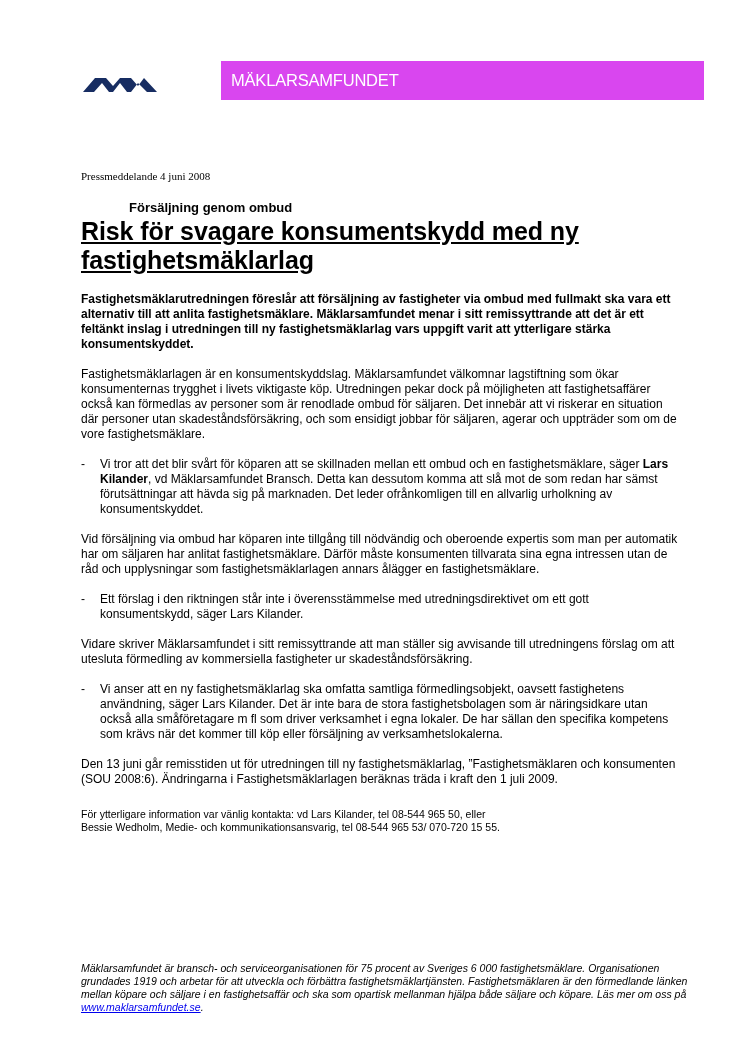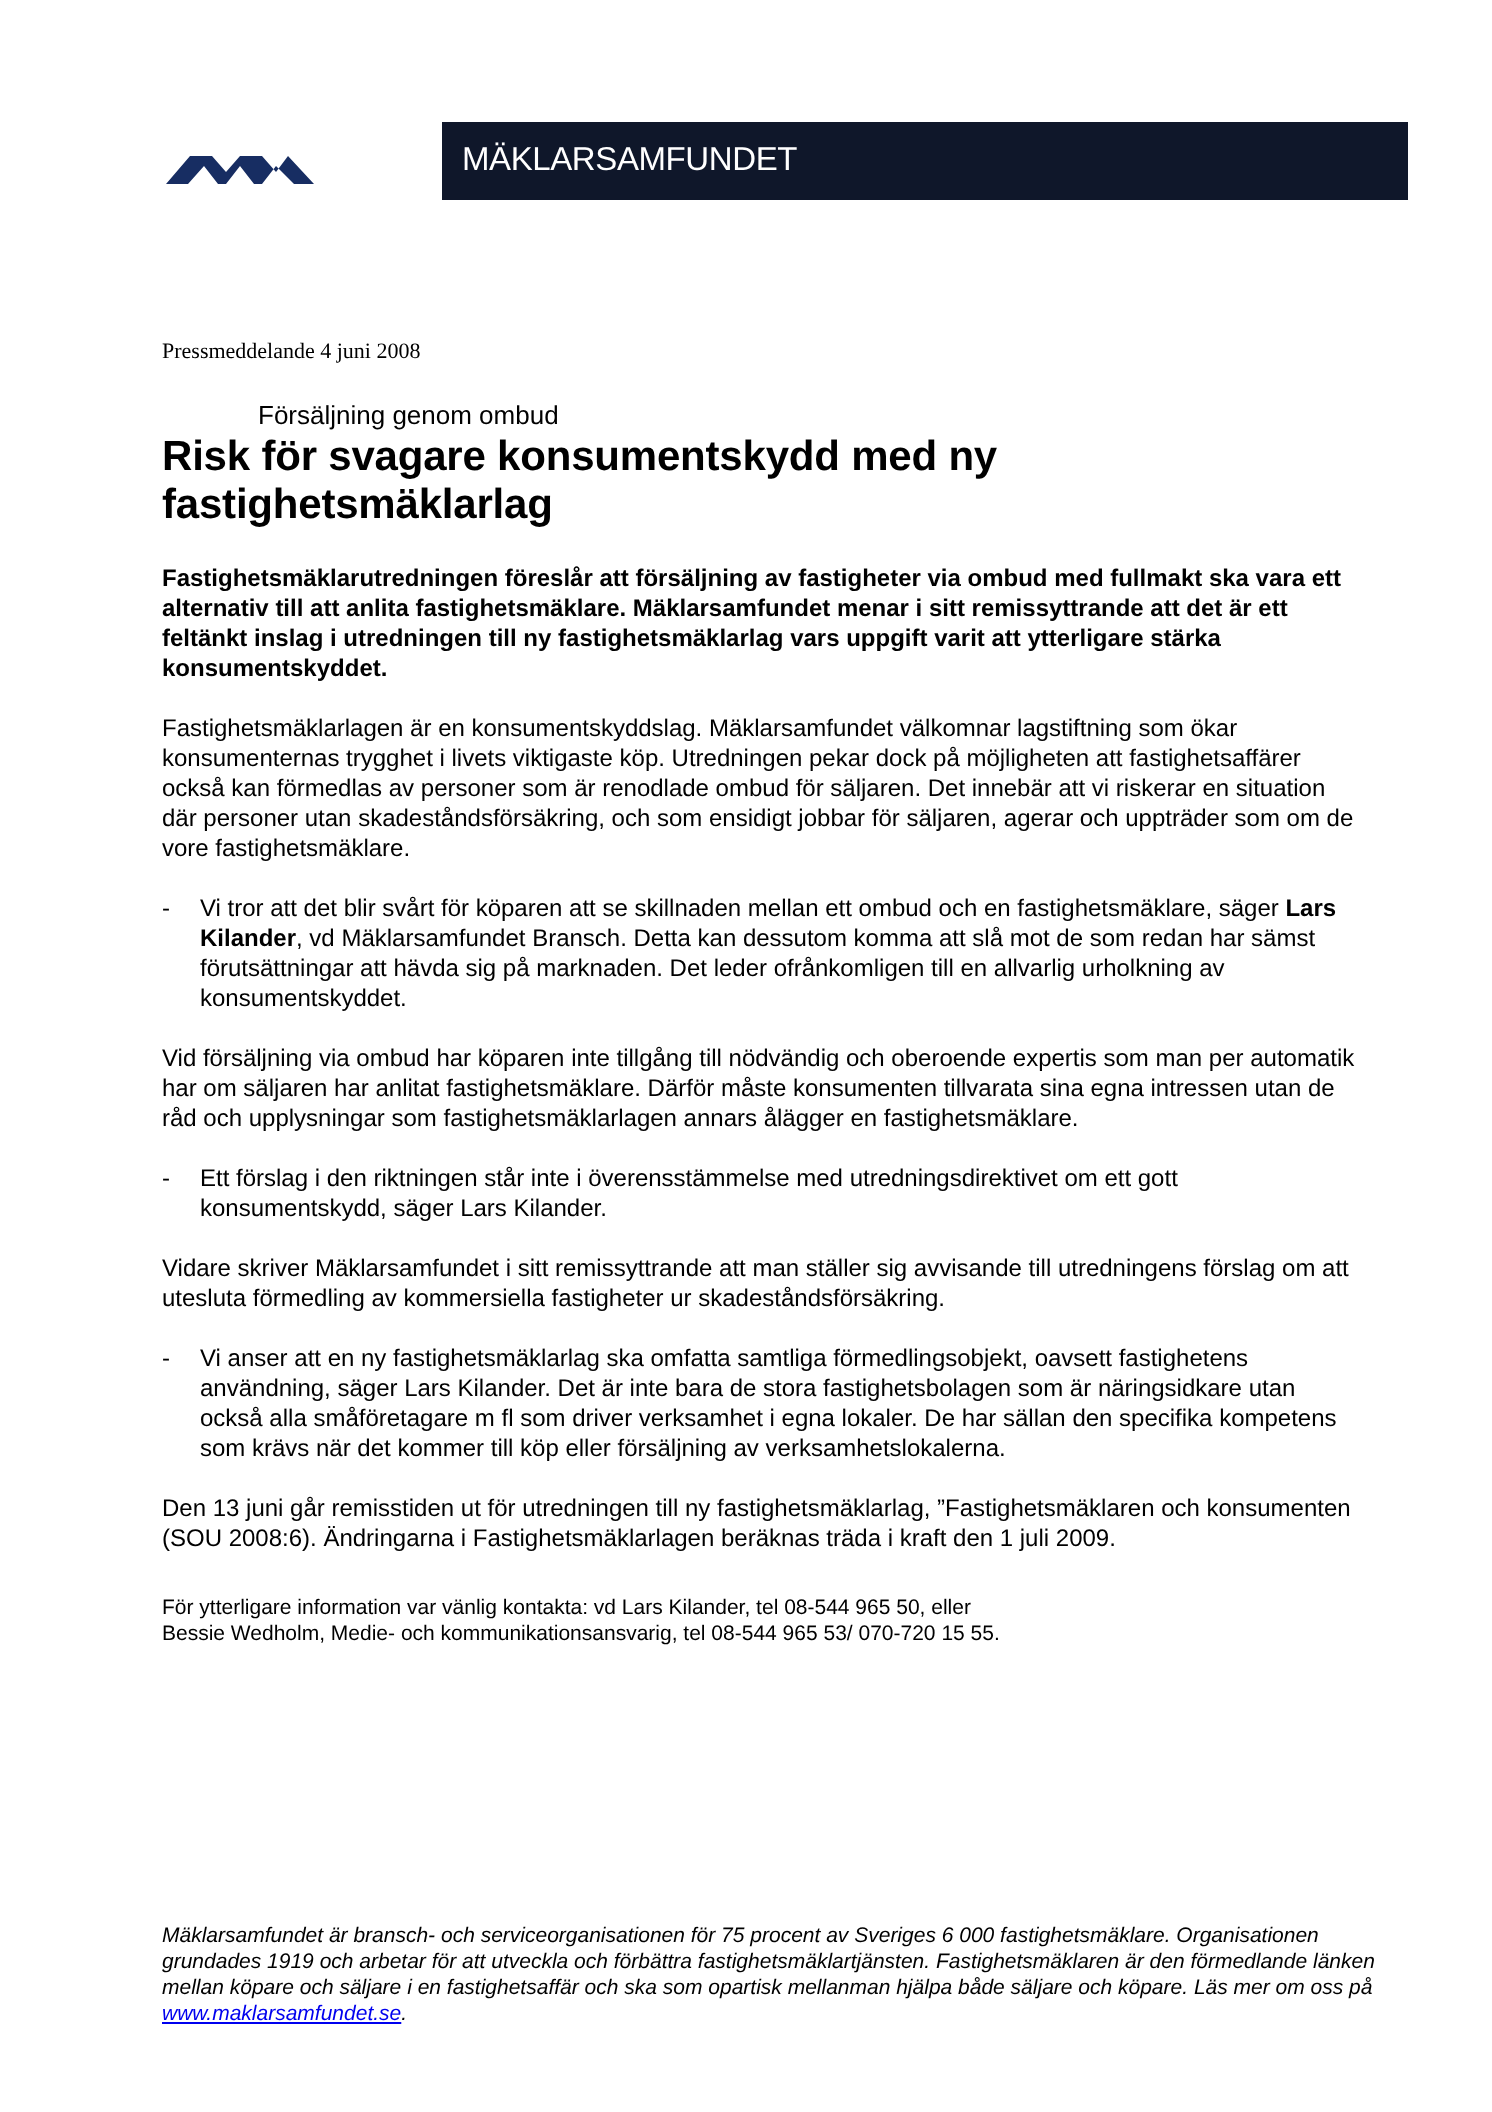--- a/index.html
+++ b/index.html
@@ -3,28 +3,28 @@
   <meta charset="utf-8">
   <style>
     html, body { margin: 0; padding: 0; background: #ffffff; }
     body {
       width: 746px; height: 1056px; position: relative; overflow: hidden;
       font-family: "Liberation Sans", sans-serif; color: #000;
     }
     .logo { position: absolute; left: 83px; top: 78px; width: 74px; height: 14px; }
     .banner {
       position: absolute; left: 221px; top: 61px; width: 483px; height: 39px;
-      background: #0f172a; box-sizing: border-box; padding-left: 10px;
+      background: #d946ef; box-sizing: border-box; padding-left: 10px;
       display: flex; align-items: center;
     }
     .banner span { color: #fff; font-size: 16.5px; letter-spacing: -0.2px; }
     .content { position: absolute; left: 81px; top: 170px; width: 600px; }
     .date { font-size: 11px; margin: 0 0 18px 0; font-family: Liberation Serif, serif; }
-    .kicker { font-size: 13px; font-weight: normal; margin: 0 0 2px 0; padding-left: 48px; }
-    .headline { font-size: 21px; font-weight: bold; margin: 0 0 17px 0; letter-spacing: -0.1px; }
+    .kicker { font-size: 13px; font-weight: bold; margin: 0 0 2px 0; padding-left: 48px; }
+    .headline { font-size: 25px; font-weight: bold; margin: 0 0 17px 0; letter-spacing: -0.1px; text-decoration: underline; }
     .lead { font-size: 12px; font-weight: bold; line-height: 15px; margin: 16px 0 15px 0; }
     p.body { font-size: 12px; line-height: 15px; margin: 0 0 15px 0; }
     .quote { position: relative; padding-left: 19px; font-size: 12px; line-height: 15px; margin: 0 0 15px 0; }
     .quote .dash { position: absolute; left: 0; top: 0; }
     .contact { font-size: 10.5px; line-height: 13px; margin: 21px 0 0 0; }
     .about { position: absolute; left: 81px; top: 962px; width: 630px; font-size: 10.5px; line-height: 13px; font-style: italic; }
     .about a { color: #0000ee; text-decoration: underline; }
   </style>
 </head>
 <body>

